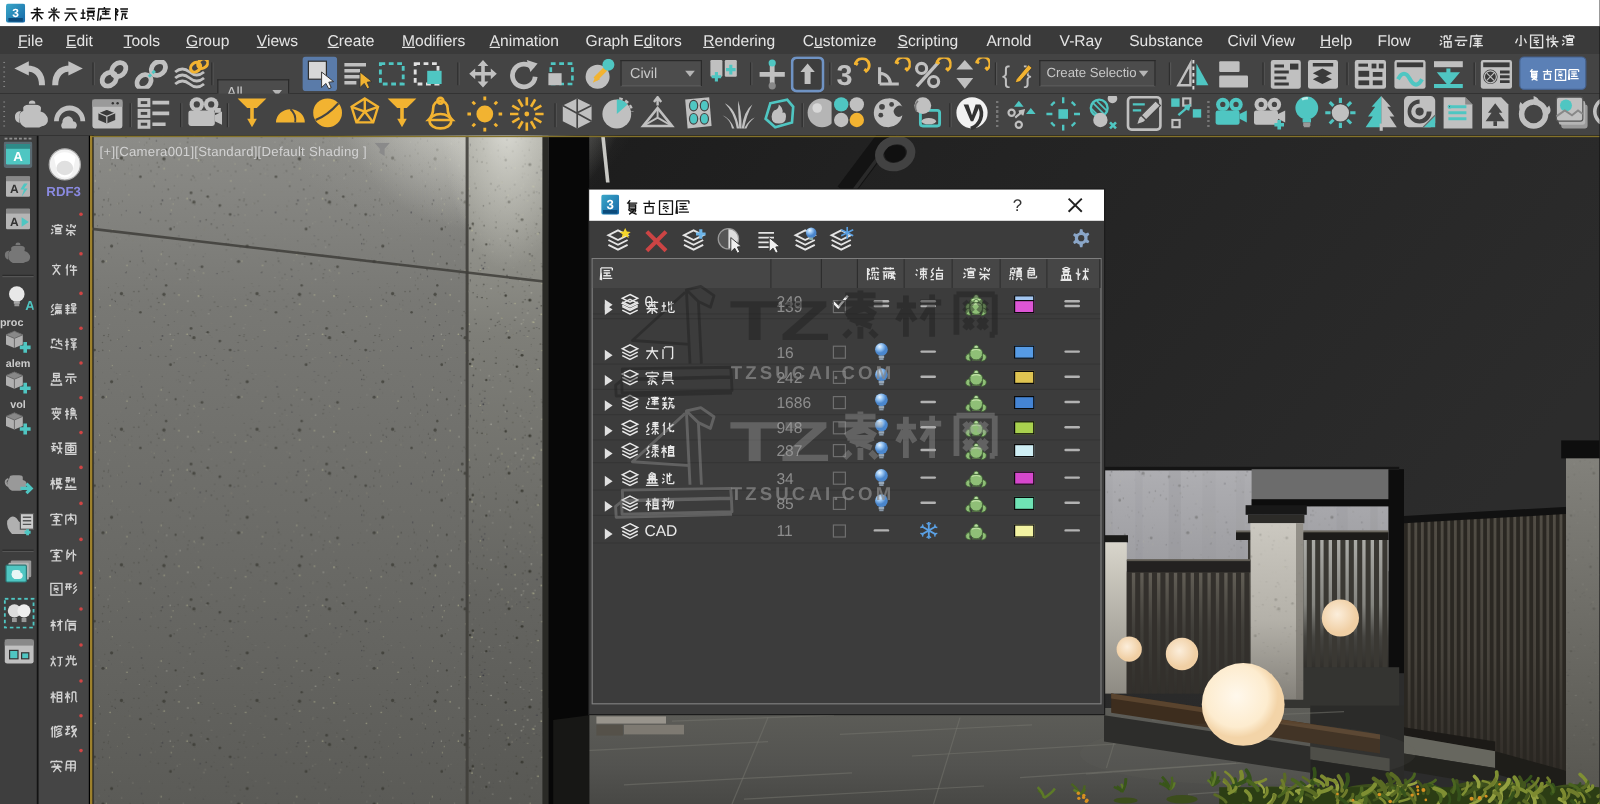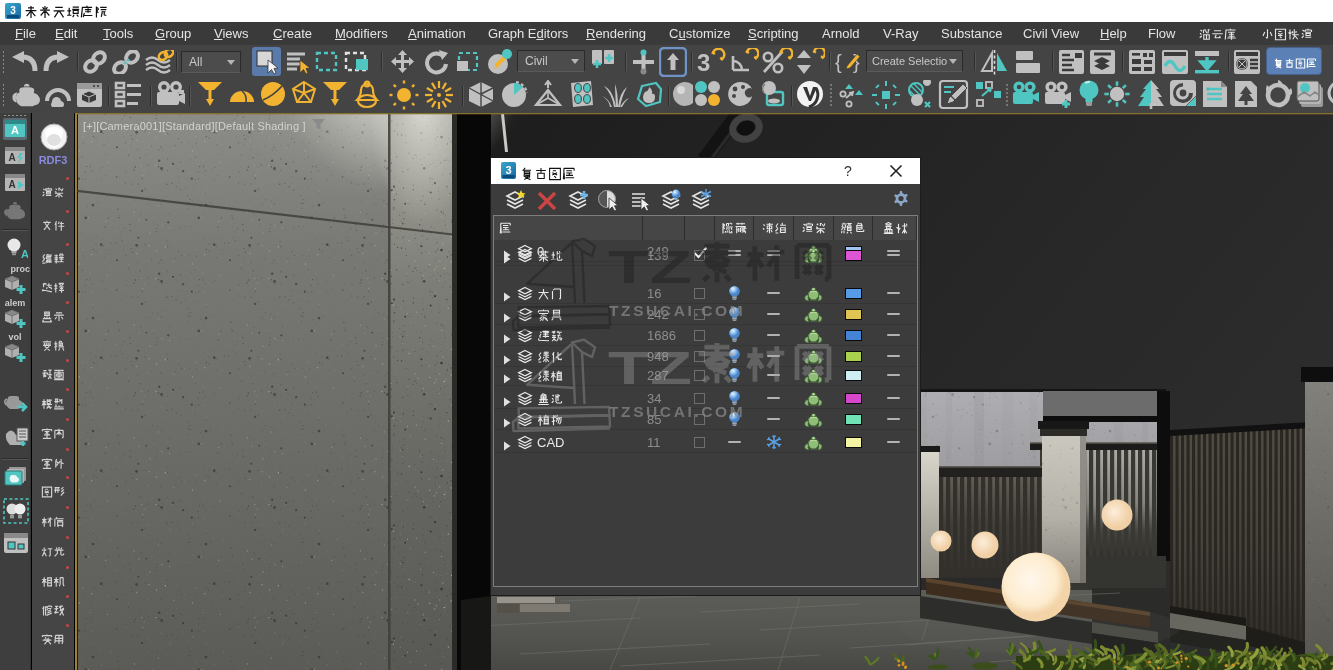--- a/index.html
+++ b/index.html
@@ -98,21 +98,21 @@
       </svg><svg style="vertical-align:middle;" width="13" height="13" viewBox="0 0 104 104">
         <path d="M22 10L22 90M10 34L22 44M34 34L22 44M56 8L56 60M40 24L44 40M72 22L68 38M38 52L92 52M62 60L44 88M62 60L84 88" fill="none" stroke="currentColor" stroke-width="9" transform="translate(2 2)"></path>
       </svg><svg style="vertical-align:middle;" width="13" height="13" viewBox="0 0 104 104">
         <path d="M18 14L30 24M14 40L26 50M12 76L28 60M62 4L62 12M38 14L90 14M38 14L38 30M90 14L90 30M46 32h34v26h-34ZM46 42L80 42M40 72L88 72" fill="none" stroke="currentColor" stroke-width="9" transform="translate(2 2)"></path>
       </svg></span>
   </div>
 <div id="tb1">
     <div class="dot-h"></div>
     <div class="sep1" style="left:77px"></div>
     <div class="sep1" style="left:176px"></div>
-    <div class="combo" style="left:181px;top:6px;width:60px"><span class="txt">All</span><span class="arr"></span></div>
+    <div class="combo" style="left:181px;top:21px;width:60px"><span class="txt">All</span><span class="arr"></span></div>
     <div class="sep1" style="left:381px"></div>
     <div class="combo" style="left:517px;top:5px;width:68px"><span class="txt">Civil</span><span class="arr"></span></div>
     <div class="sep1" style="left:625px"></div>
     <div class="sep1" style="left:691px"></div>
     <div class="sep1" style="left:829px"></div>
     <div class="combo" style="left:866px;top:5px;width:97px;font-size:11px;padding-left:5px;white-space:nowrap"><span class="txt">Create Selection Set</span><span class="arr"></span></div>
     <div class="sep1" style="left:974px"></div>
     <div class="sep1" style="left:1052px"></div>
     <div class="sep1" style="left:1122px"></div>
     <div class="sep1" style="left:1228px"></div>
@@ -591,21 +591,21 @@
       <circle cx="10" cy="9" r="5" fill="#4fc6c2"></circle>
       <path d="M2 18 l7 -5 l6 4 l5 -4 l4 3" fill="none" stroke="#888" stroke-width="1.6"></path>
     </svg>
     <svg class="abs" style="left:1327px;top:1px;" width="6" height="31" viewBox="0 0 6 31">
       <circle cx="13" cy="14" r="11" fill="none" stroke="#c0c0c0" stroke-width="3"></circle>
     </svg>
   </div>
 <div id="sidebar1">
     <div style="position:absolute;left:3px;top:1px;width:24px;height:3px;background-image:radial-gradient(circle,#909090 40%,transparent 42%);background-size:4px 3px"></div>
     <div style="position:absolute;left:2px;top:116px;width:26px;height:1px;background:#2b2b2b;box-shadow:0 1px 0 #555"></div>
-    <div class="abs" style="left:0px;top:151px;width:30px;color:#ccc;font-size:9px;font-weight:bold;text-align:right">proc</div>
+    <div class="abs" style="left:0px;top:151px;width:30px;color:#ccc;font-size:9px;font-weight:bold;text-align:left">proc</div>
     <div class="abs" style="left:0px;top:185px;width:30px;color:#ccc;font-size:9px;font-weight:bold;text-align:center">alem</div>
     <div class="abs" style="left:0px;top:219px;width:30px;color:#ccc;font-size:9px;font-weight:bold;text-align:center">vol</div>
     <div style="position:absolute;left:2px;top:345px;width:26px;height:1px;background:#2b2b2b;box-shadow:0 1px 0 #555"></div>
     <svg class="abs" style="left:3px;top:5px;" width="24" height="22" viewBox="0 0 24 22">
       <rect x="0" y="0" width="24" height="22" rx="2" fill="#5a6a72"></rect>
       <rect x="2" y="2" width="20" height="17" rx="1" fill="#4fc6c2"></rect>
       <rect x="2" y="2" width="20" height="4" fill="#2e8a88"></rect>
       <text x="12" y="16" font-size="11" font-weight="bold" fill="#fff" text-anchor="middle" font-family="Liberation Sans">A</text>
     </svg>
     <svg class="abs" style="left:3px;top:32px;" width="24" height="22" viewBox="0 0 24 22">

